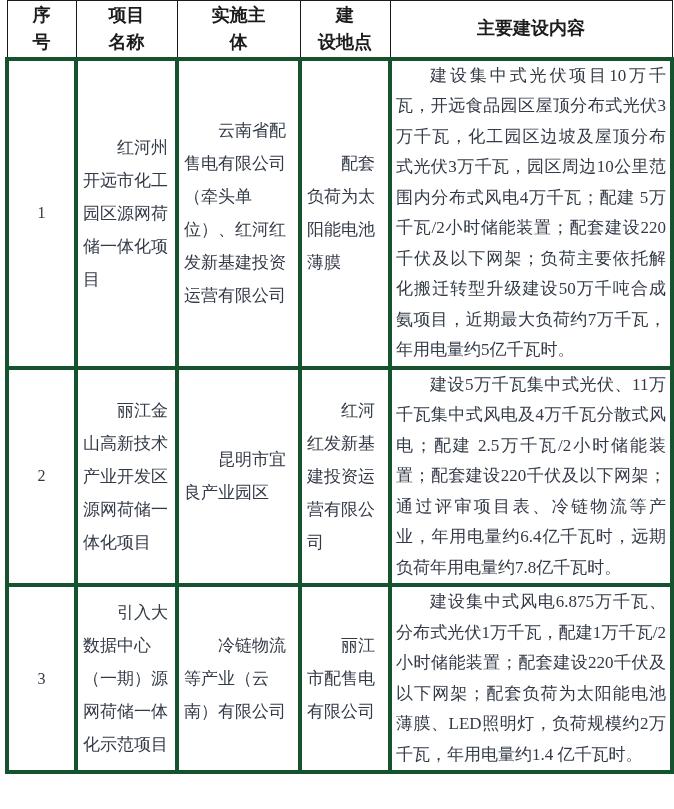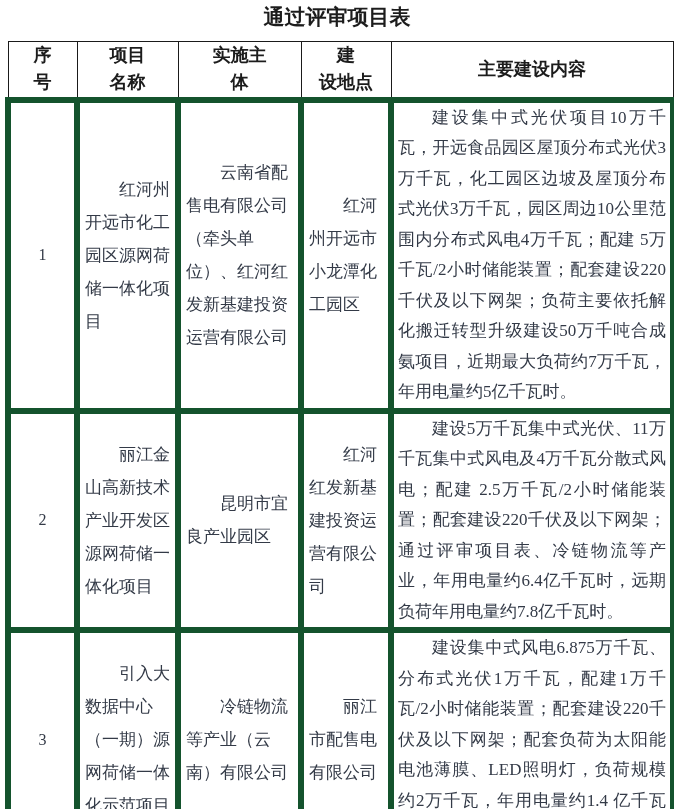--- a/index.html
+++ b/index.html
@@ -42,21 +42,21 @@
     line-height: 27px;
     color: #1c1c1c;
     text-align: center;
     vertical-align: middle;
     white-space: pre-line;
     height: 58px;
     padding: 0 2px;
     box-sizing: border-box;
   }
   .review-table td {
-    border: 6px solid #14532d;
+    border: 4px solid #14532d;
     font-family: "Liberation Serif", serif;
     font-size: 17px;
     color: #333a47;
     vertical-align: middle;
     padding: 0 5px;
     box-sizing: border-box;
     overflow: hidden;
   }
   .review-table tr.row-1 { height: 307px; }
   .review-table tr.row-2 { height: 217px; }
@@ -76,21 +76,20 @@
     line-height: 30.5px;
     text-indent: 2em;
     padding: 0 4px;
   }
 </style>
 </head>
 <body>
 
 <div class="page">
 
-  <div class="doc-title">通过评审项目表</div>
 
   <table class="review-table">
     <colgroup>
       <col class="c-no">
       <col class="c-name">
       <col class="c-entity">
       <col class="c-location">
       <col class="c-content">
     </colgroup>
     <thead>
@@ -104,21 +103,21 @@
         <th>建
 设地点</th>
         <th>主要建设内容</th>
       </tr>
     </thead>
     <tbody>
       <tr class="row-1">
         <td class="cell-no">1</td>
         <td class="cell-name">红河州开远市化工园区源网荷储一体化项目</td>
         <td class="cell-entity">云南省配售电有限公司（牵头单位）、红河红发新基建投资运营有限公司</td>
-        <td class="cell-location">红河州开远市小龙潭化工园区</td>
+        <td class="cell-location">配套负荷为太阳能电池薄膜</td>
         <td class="cell-content">建设集中式光伏项目10万千瓦，开远食品园区屋顶分布式光伏3万千瓦，化工园区边坡及屋顶分布式光伏3万千瓦，园区周边10公里范围内分布式风电4万千瓦；配建 5万千瓦/2小时储能装置；配套建设220千伏及以下网架；负荷主要依托解化搬迁转型升级建设50万千吨合成氨项目，近期最大负荷约7万千瓦，年用电量约5亿千瓦时。</td>
       </tr>
       <tr class="row-2">
         <td class="cell-no">2</td>
         <td class="cell-name">丽江金山高新技术产业开发区源网荷储一体化项目</td>
         <td class="cell-entity">昆明市宜良产业园区</td>
         <td class="cell-location">红河红发新基建投资运营有限公司</td>
         <td class="cell-content">建设5万千瓦集中式光伏、11万千瓦集中式风电及4万千瓦分散式风电；配建 2.5万千瓦/2小时储能装置；配套建设220千伏及以下网架；通过评审项目表、冷链物流等产业，年用电量约6.4亿千瓦时，远期负荷年用电量约7.8亿千瓦时。</td>
       </tr>
       <tr class="row-3">

